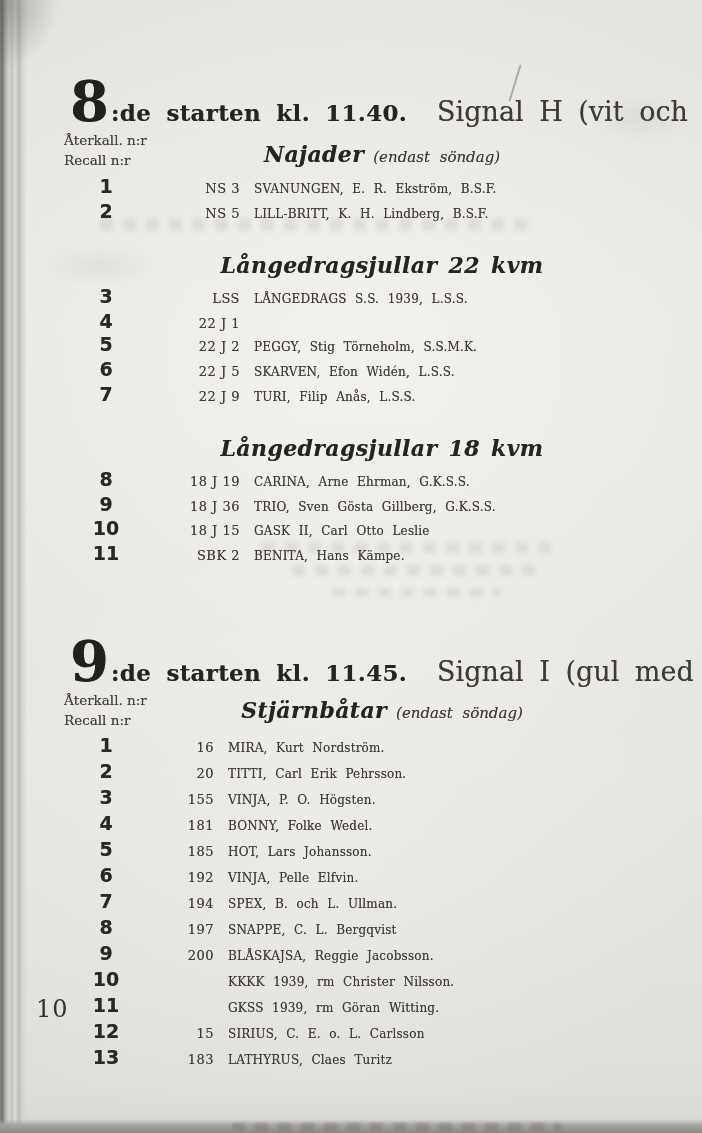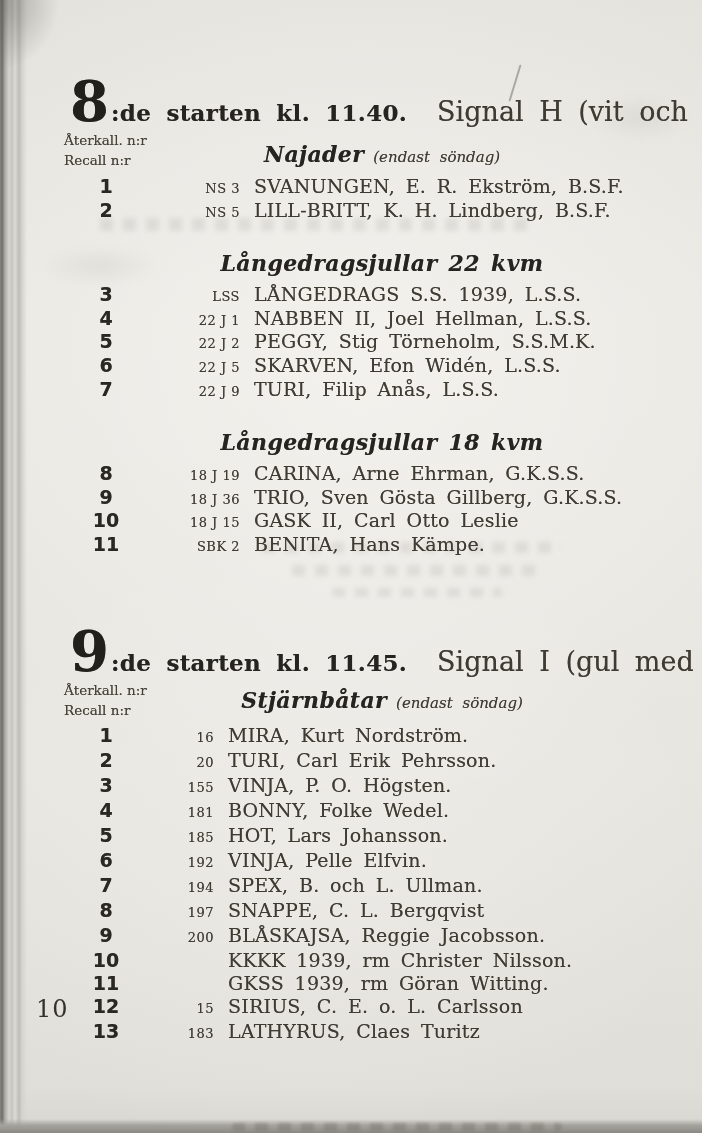--- a/index.html
+++ b/index.html
@@ -66,21 +66,21 @@
   .entries{margin-top:4px;}
   .entry-row{display:grid;grid-template-columns:72px var(--sailw,98px) 14px 1fr;align-items:baseline;white-space:nowrap;}
   .s8{--sailw:98px;} .s9{--sailw:72px;}
   .s8 .entry-row{line-height:21.6px;}
   .s9 .entry-row{line-height:23px;}
   .recall-no{
     text-align:center;font-family:"DejaVu Sans","Liberation Sans",sans-serif;
     font-weight:700;font-size:19px;color:#2a2822;
   }
   .sail-no{text-align:right;font-size:13px;letter-spacing:.5px;}
-  .boat{font-size:19px;word-spacing:4.5px;letter-spacing:.2px;}
+  .boat{font-size:12px;word-spacing:4.5px;letter-spacing:.2px;}
 
   
   .s8 .boat-class:nth-child(1){margin-top:14px;}
   .s8 .boat-class:nth-child(2){margin-top:26px;}
   .s8 .boat-class:nth-child(2) .entries,
   .s8 .boat-class:nth-child(3) .entries{margin-top:6px;}
   .s8 .boat-class:nth-child(3){margin-top:26px;}
   section.s9{margin-top:68px;}
   .s9 .boat-class:nth-child(1){margin-top:10px;}
   .s9 .entries{margin-top:6px;}
@@ -148,21 +148,20 @@
     <span class="recall-no">3</span>
     <span class="sail-no">LSS</span>
     <span class="gap"></span>
     <span class="boat">LÅNGEDRAGS S.S. 1939, L.S.S.</span>
   </div>
 
   <div class="entry-row">
     <span class="recall-no">4</span>
     <span class="sail-no">22 J 1</span>
     <span class="gap"></span>
-    <span class="boat">NABBEN II, Joel Hellman, L.S.S.</span>
   </div>
 
   <div class="entry-row">
     <span class="recall-no">5</span>
     <span class="sail-no">22 J 2</span>
     <span class="gap"></span>
     <span class="boat">PEGGY, Stig Törneholm, S.S.M.K.</span>
   </div>
 
   <div class="entry-row">
@@ -238,21 +237,21 @@
     <span class="recall-no">1</span>
     <span class="sail-no">16</span>
     <span class="gap"></span>
     <span class="boat">MIRA, Kurt Nordström.</span>
   </div>
 
   <div class="entry-row">
     <span class="recall-no">2</span>
     <span class="sail-no">20</span>
     <span class="gap"></span>
-    <span class="boat">TURI, Carl Erik Pehrsson.</span>
+    <span class="boat">TITTI, Carl Erik Pehrsson.</span>
   </div>
 
   <div class="entry-row">
     <span class="recall-no">3</span>
     <span class="sail-no">155</span>
     <span class="gap"></span>
     <span class="boat">VINJA, P. O. Högsten.</span>
   </div>
 
   <div class="entry-row">

